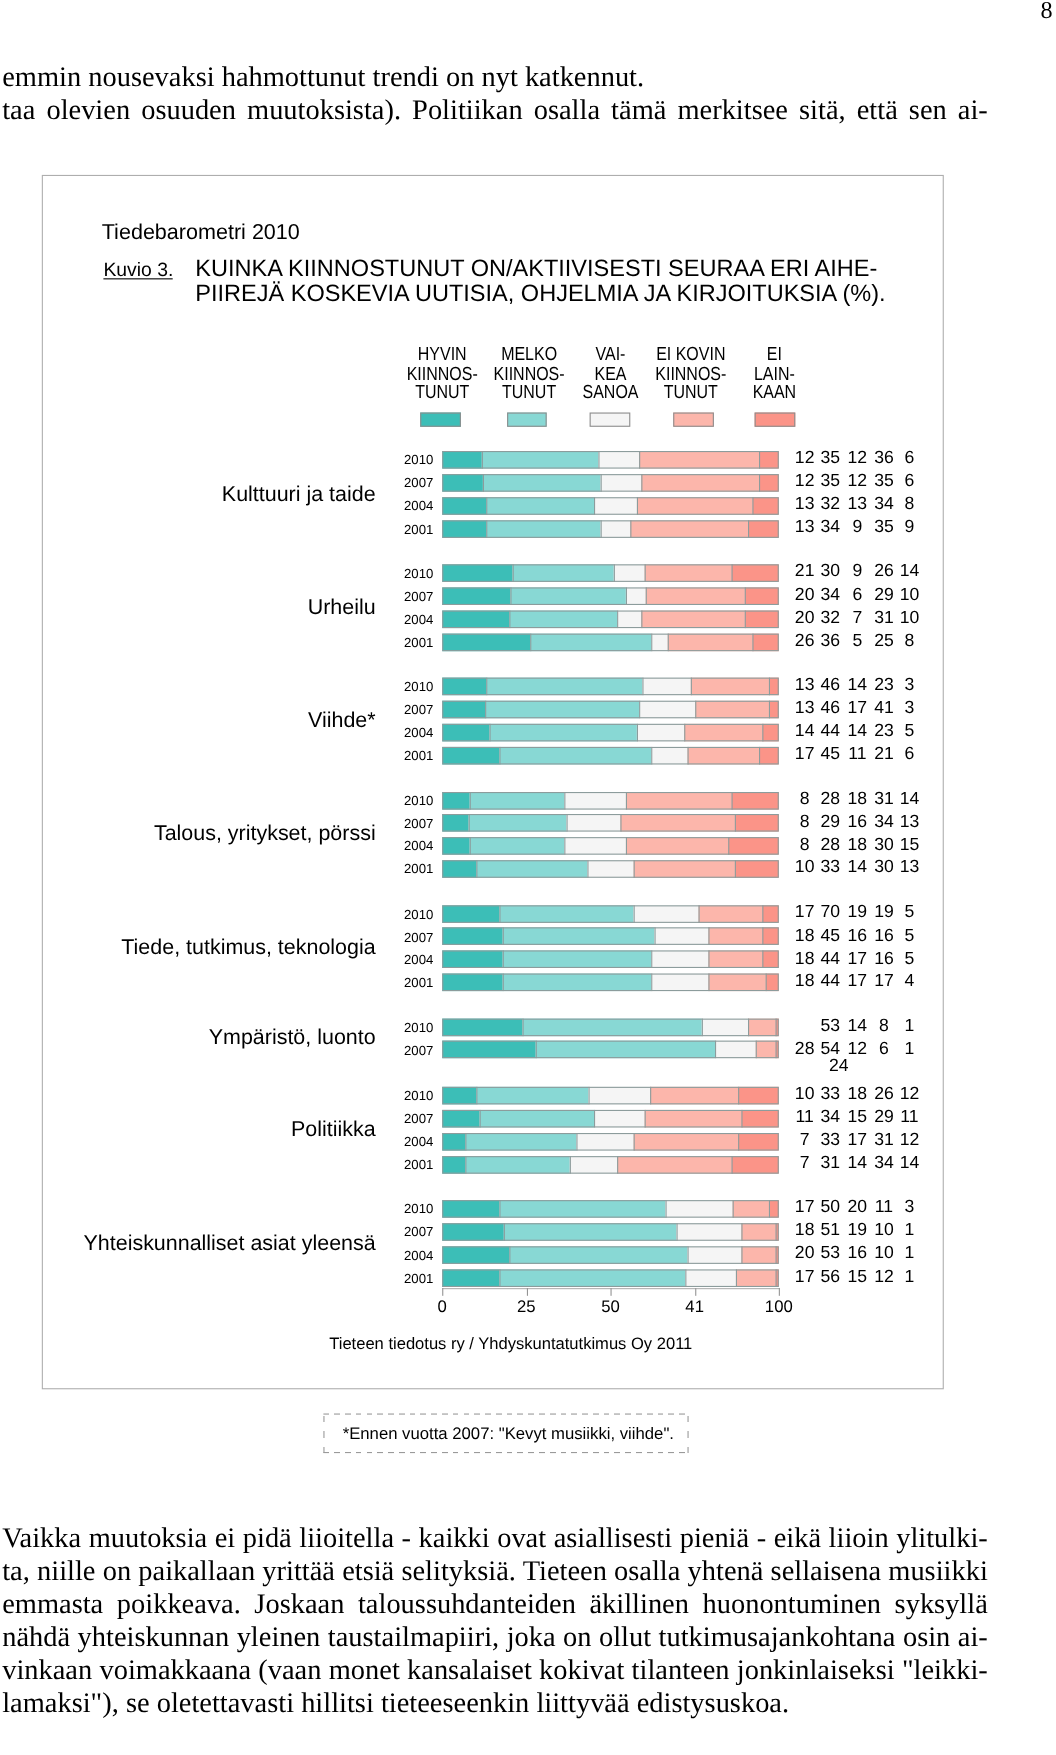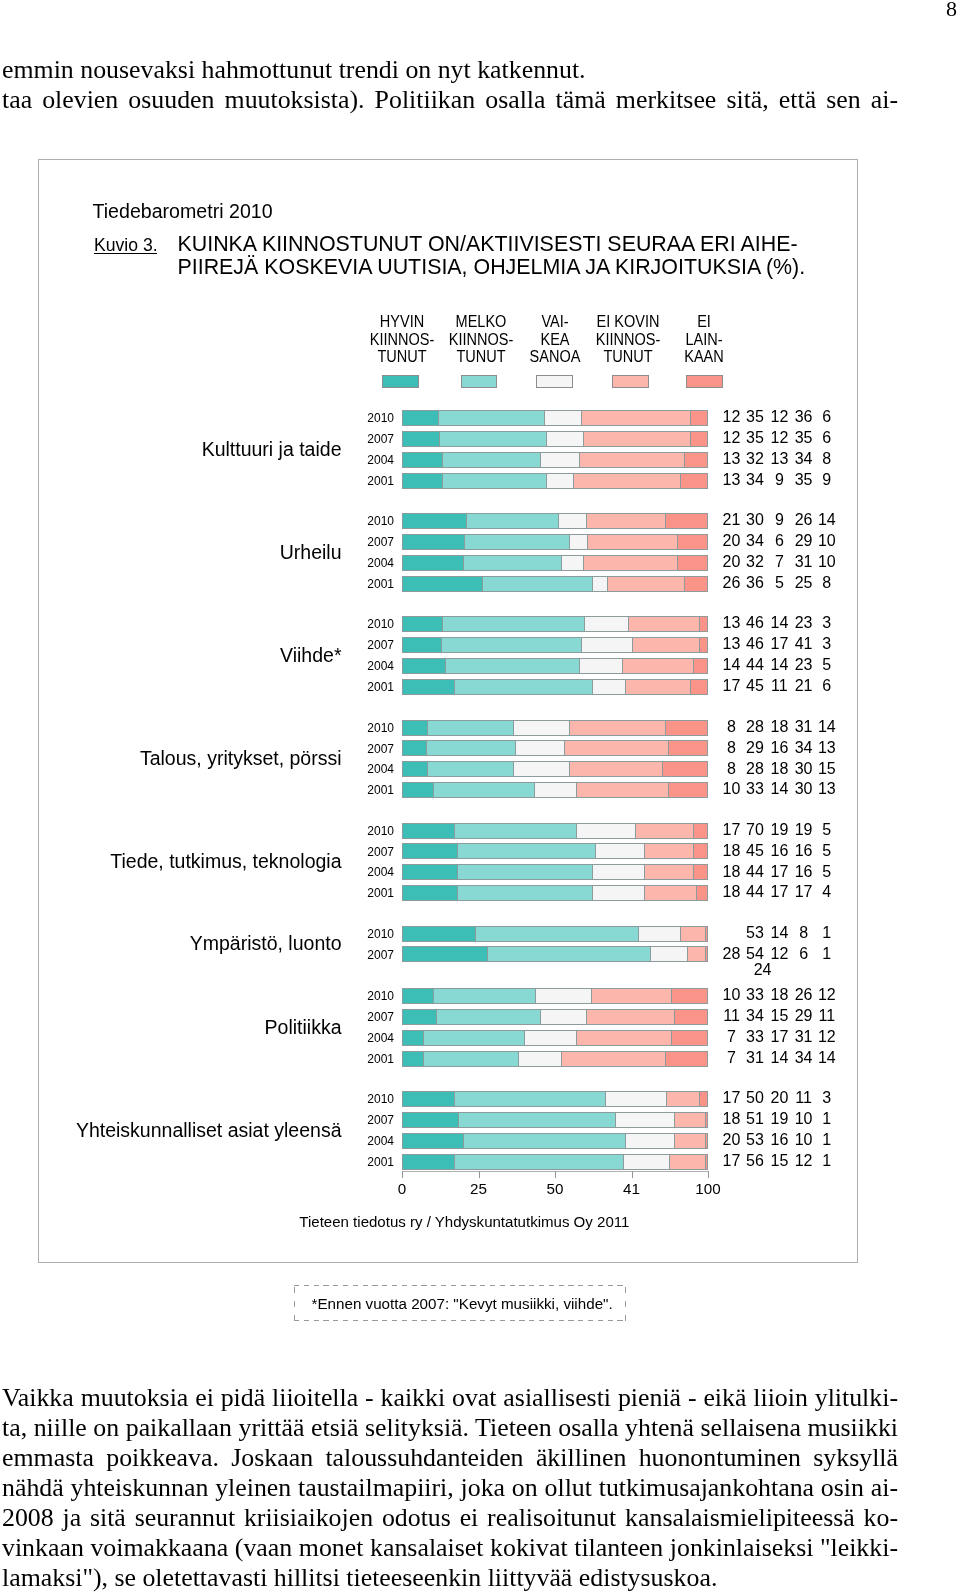--- a/index.html
+++ b/index.html
@@ -659,16 +659,15 @@
 
 <div id="source-text" class="sans">Tieteen tiedotus ry / Yhdyskuntatutkimus Oy 2011</div>
 <div id="footnote-box"></div>
 <div id="footnote-text" class="sans">*Ennen vuotta 2007: "Kevyt musiikki, viihde".</div>
 
 <div id="para-bottom" class="para">
     <span class="ln">Vaikka muutoksia ei pidä liioitella - kaikki ovat asiallisesti pieniä - eikä liioin ylitulki-</span>
     <span class="ln">ta, niille on paikallaan yrittää etsiä selityksiä. Tieteen osalla yhtenä sellaisena musiikki</span>
     <span class="ln">emmasta poikkeava. Joskaan taloussuhdanteiden äkillinen huonontuminen syksyllä</span>
     <span class="ln">nähdä yhteiskunnan yleinen taustailmapiiri, joka on ollut tutkimusajankohtana osin ai-</span>
-    <span class="ln">2008 ja sitä seurannut kriisiaikojen odotus ei realisoitunut kansalaismielipiteessä ko-</span>
     <span class="ln">vinkaan voimakkaana (vaan monet kansalaiset kokivat tilanteen jonkinlaiseksi "leikki-</span>
     <span class="ln last">lamaksi"), se oletettavasti hillitsi tieteeseenkin liittyvää edistysuskoa.</span>
   </div>
 
 </body></html>

